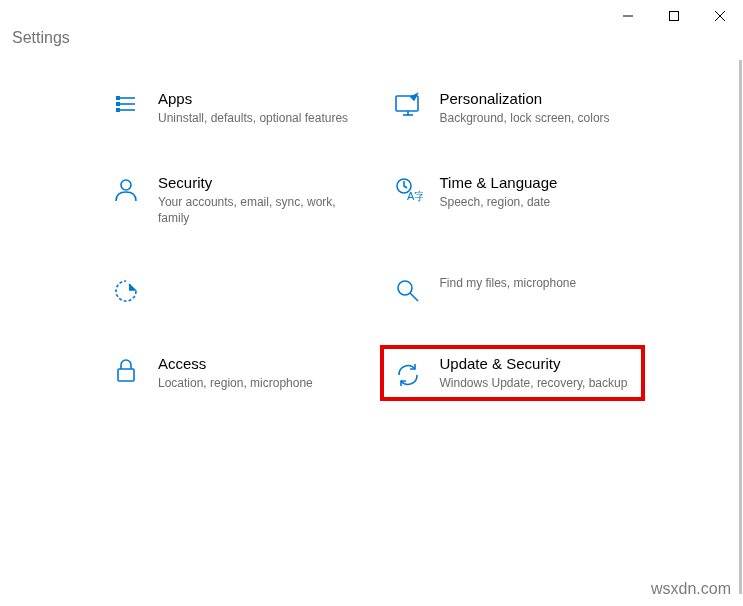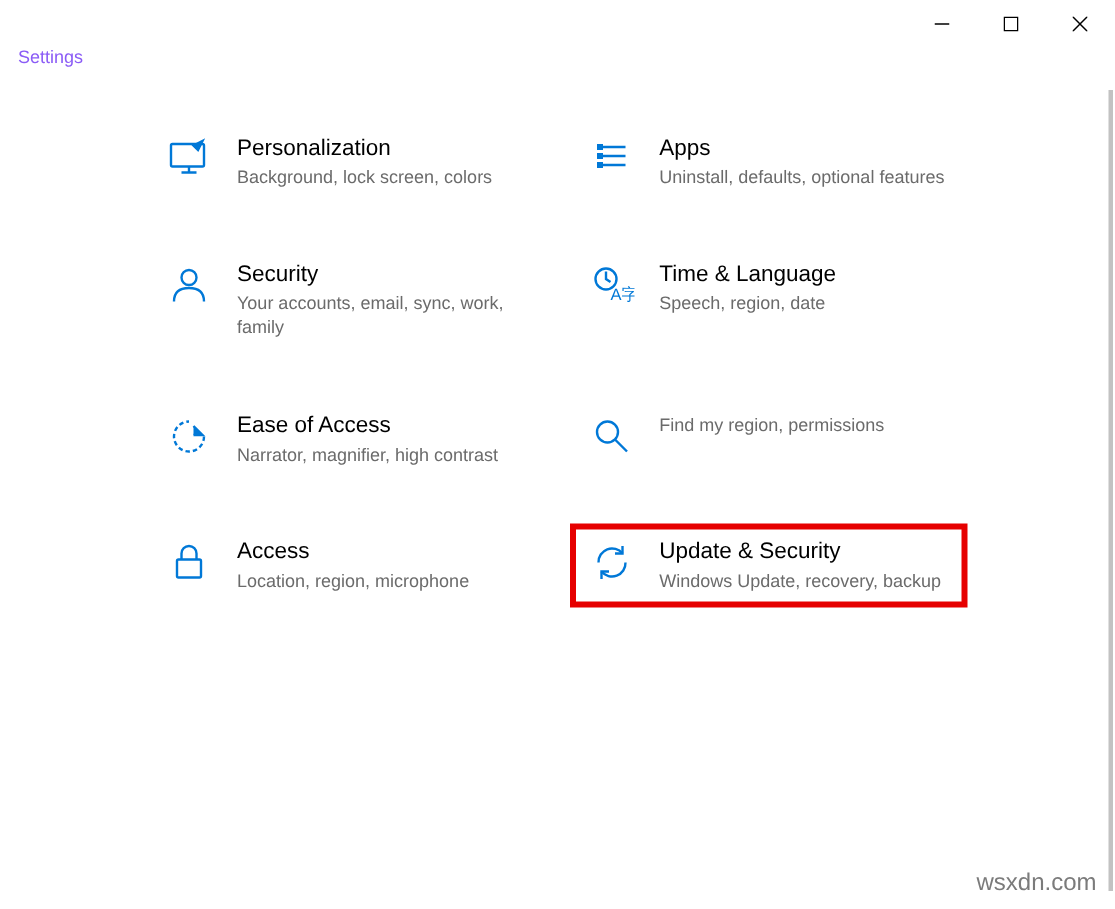--- a/index.html
+++ b/index.html
@@ -12,22 +12,22 @@
       position: relative;
     }
     .titlebar {
       display: flex;
       align-items: center;
       height: 32px;
       padding-left: 12px;
       border-bottom: 0 solid transparent;
     }
     .titlebar-title {
-      font-size: 12px;
-      color: #8b5cf6;
+      font-size: 16px;
+      color: #737373;
       flex: 1;
       margin-top: 44px;
     }
     .window-controls {
       display: flex;
       height: 100%;
     }
     .window-btn {
       width: 46px;
       display: flex;
@@ -46,20 +46,21 @@
     }
     .category {
       display: flex;
       align-items: flex-start;
       padding: 8px 10px;
       cursor: default;
     }
     .category.highlighted {
       outline: 4px solid #e60000;
       outline-offset: -2px;
+      align-items: flex-end;
     }
     .icon {
       width: 32px;
       height: 32px;
       flex: 0 0 32px;
       display: flex;
       align-items: center;
       justify-content: center;
       margin-right: 16px;
       color: #0078d7;
@@ -123,52 +124,52 @@
         </svg>
     </div>
   </div>
 </div>
 
 <div class="content">
 
   <div class="category">
     <div class="icon">
       <svg width="30" height="30" viewBox="0 0 30 30">
-          <rect x="3" y="5" width="22" height="15" rx="1"></rect>
-          <line x1="10" y1="24" x2="20" y2="24"></line>
-          <line x1="15" y1="20" x2="15" y2="24"></line>
-          <path d="M18 6 L24 3 L21 9 Z" fill="#0078d7"></path>
-        </svg>
-    </div>
-    <div class="text">
-      <div class="title">Personalization</div>
-      <div class="subtitle">Background, lock screen, colors</div>
-    </div>
-  </div>
-
-  <div class="category">
-    <div class="icon">
-      <svg width="30" height="30" viewBox="0 0 30 30">
           <line x1="5" y1="7" x2="24" y2="7"></line>
           <line x1="5" y1="13" x2="24" y2="13"></line>
           <line x1="5" y1="19" x2="24" y2="19"></line>
           <rect x="5" y="5" width="4" height="4" fill="#0078d7" stroke="none"></rect>
           <rect x="5" y="11" width="4" height="4" fill="#0078d7" stroke="none"></rect>
           <rect x="5" y="17" width="4" height="4" fill="#0078d7" stroke="none"></rect>
         </svg>
     </div>
     <div class="text">
       <div class="title">Apps</div>
       <div class="subtitle">Uninstall, defaults, optional features</div>
     </div>
   </div>
 
   <div class="category">
     <div class="icon">
       <svg width="30" height="30" viewBox="0 0 30 30">
+          <rect x="3" y="5" width="22" height="15" rx="1"></rect>
+          <line x1="10" y1="24" x2="20" y2="24"></line>
+          <line x1="15" y1="20" x2="15" y2="24"></line>
+          <path d="M18 6 L24 3 L21 9 Z" fill="#0078d7"></path>
+        </svg>
+    </div>
+    <div class="text">
+      <div class="title">Personalization</div>
+      <div class="subtitle">Background, lock screen, colors</div>
+    </div>
+  </div>
+
+  <div class="category">
+    <div class="icon">
+      <svg width="30" height="30" viewBox="0 0 30 30">
           <circle cx="15" cy="10" r="5"></circle>
           <path d="M5 26 C5 19 10 17 15 17 C20 17 25 19 25 26"></path>
         </svg>
     </div>
     <div class="text">
       <div class="title">Security</div>
       <div class="subtitle">Your accounts, email, sync, work, family</div>
     </div>
   </div>
 
@@ -187,35 +188,31 @@
   </div>
 
 
   <div class="category">
     <div class="icon">
       <svg width="30" height="30" viewBox="0 0 30 30">
           <path d="M25 15 A10 10 0 1 1 15 5" stroke-dasharray="3 2"></path>
           <path d="M18 8 L24 14 L18 14" fill="#0078d7" stroke="#0078d7"></path>
         </svg>
     </div>
-    <div class="text">
-      <div class="title">Ease of Access</div>
-      <div class="subtitle">Narrator, magnifier, high contrast</div>
-    </div>
   </div>
 
   <div class="category">
     <div class="icon">
       <svg width="30" height="30" viewBox="0 0 30 30">
           <circle cx="12" cy="12" r="7"></circle>
           <line x1="17" y1="17" x2="25" y2="25"></line>
         </svg>
     </div>
     <div class="text">
-      <div class="subtitle">Find my region, permissions</div>
+      <div class="subtitle">Find my files, microphone</div>
     </div>
   </div>
 
   <div class="category">
     <div class="icon">
       <svg width="30" height="30" viewBox="0 0 30 30">
           <rect x="7" y="13" width="16" height="12" rx="1"></rect>
           <path d="M10 13 L10 9 A5 5 0 0 1 20 9 L20 13"></path>
         </svg>
     </div>

